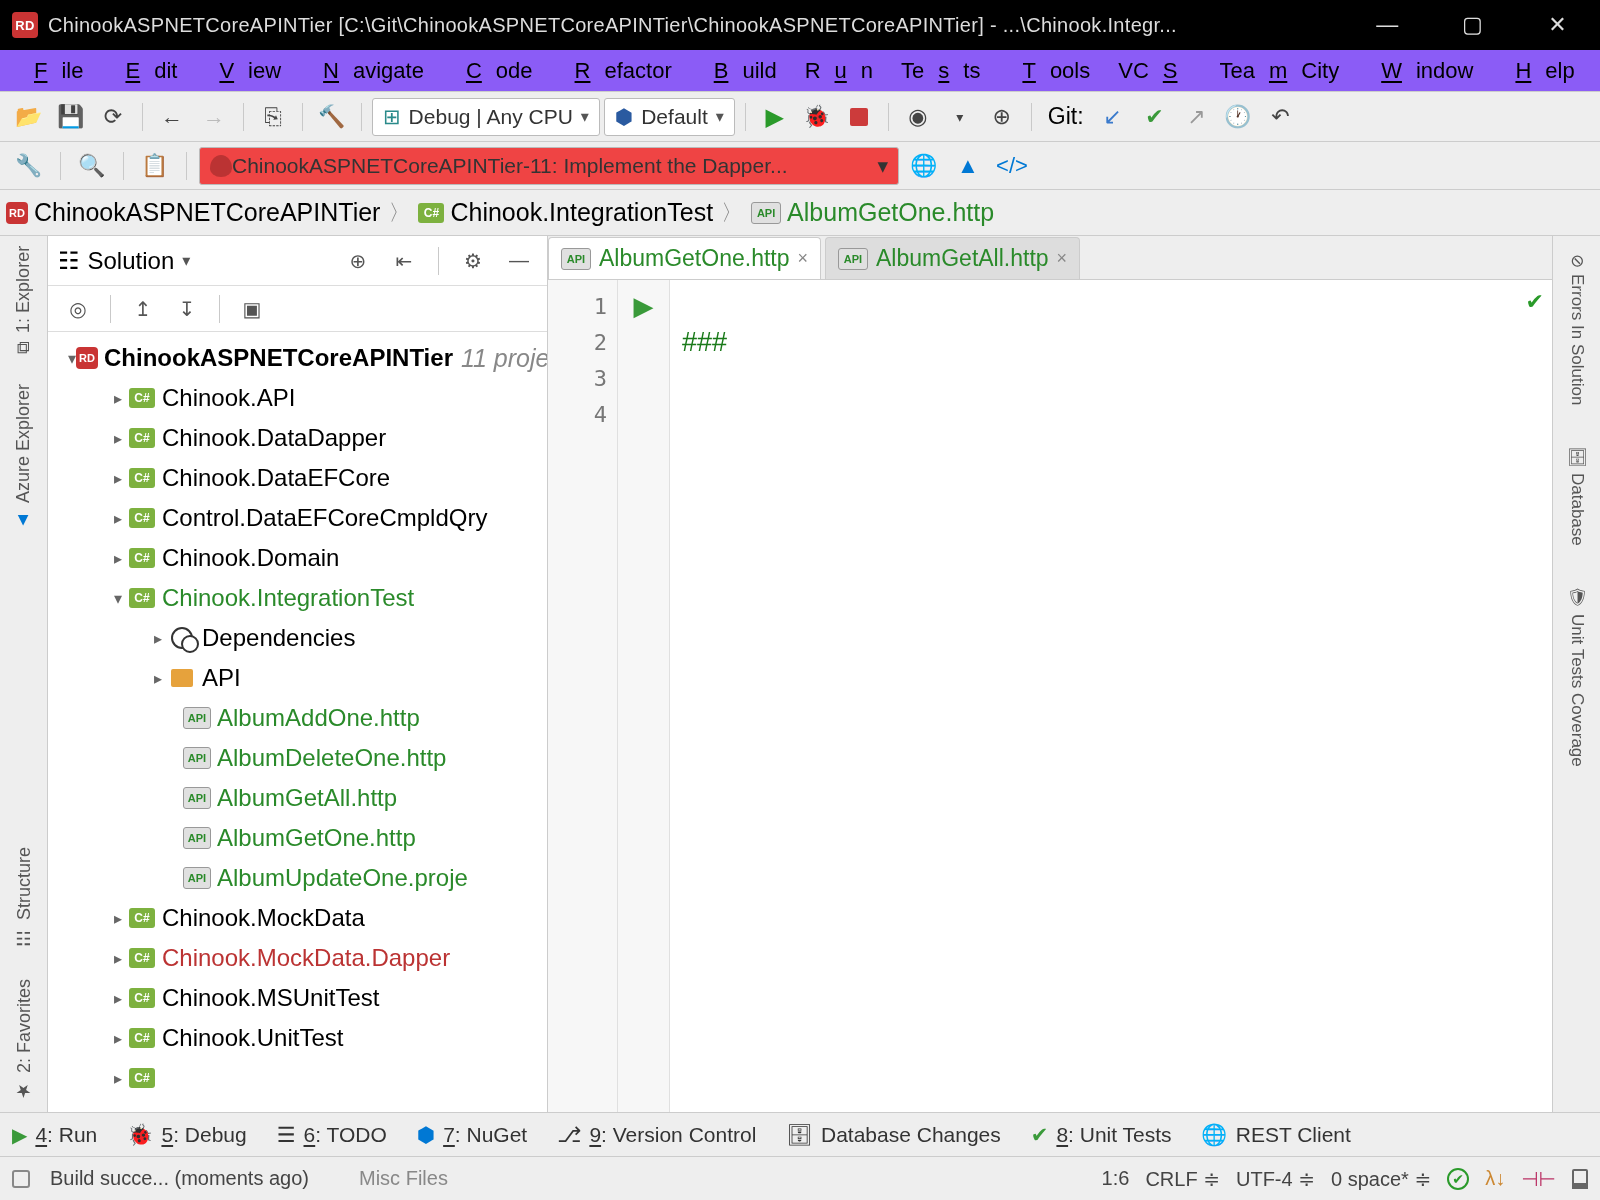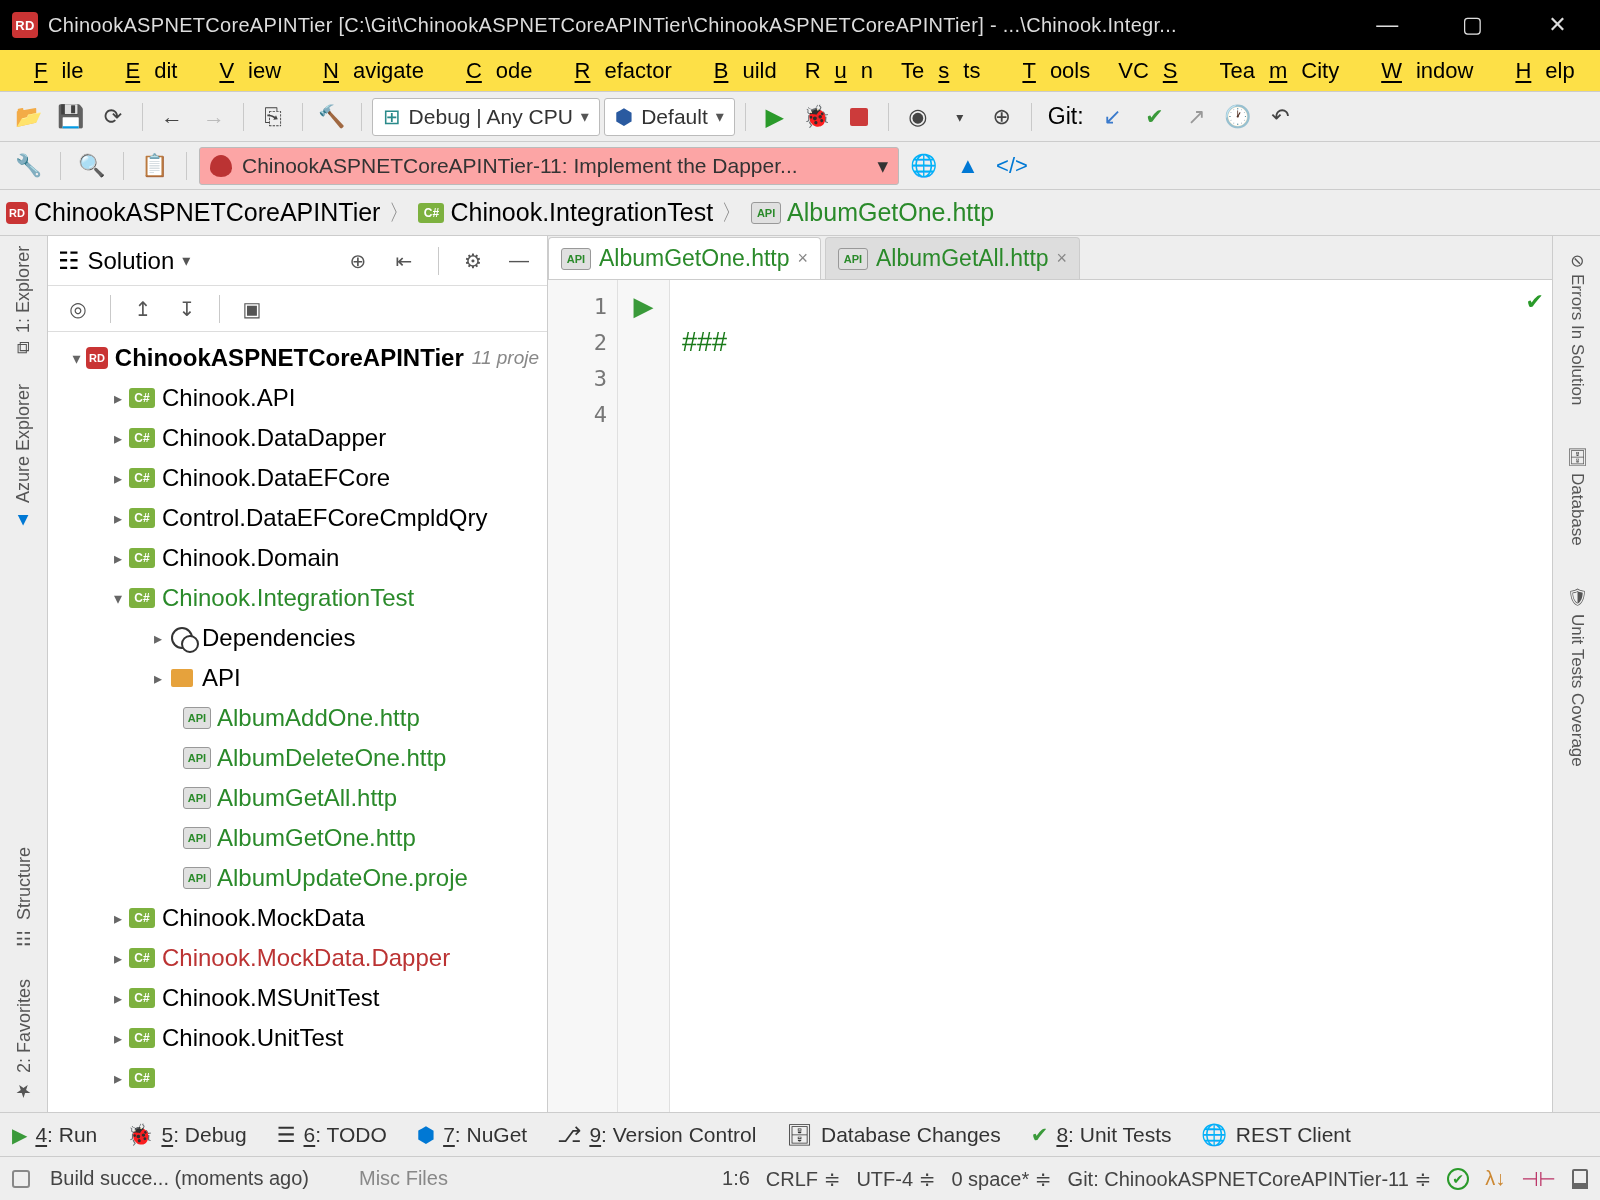--- a/index.html
+++ b/index.html
@@ -3,35 +3,35 @@
 <meta charset="utf-8">
 <style>
 * { margin:0; padding:0; box-sizing:border-box; font-family:"Segoe UI",Arial,sans-serif; }
 body { width:1600px; height:1200px; background:#f0f0f0; display:flex; flex-direction:column; overflow:hidden; font-size:18px; }
 
 .titlebar { height:50px; background:#000; display:flex; align-items:center; color:#ddd; letter-spacing:.3px; }
 .titlebar .app-icon { width:26px; height:26px; background:#c93434; border-radius:4px; margin:0 10px 0 12px; display:flex; align-items:center; justify-content:center; color:#fff; font-weight:bold; font-size:13px; }
 .titlebar .title { flex:1; font-size:20px; white-space:nowrap; overflow:hidden; text-overflow:ellipsis; }
 .titlebar .win-btn { width:85px; height:50px; display:flex; align-items:center; justify-content:center; font-size:22px; color:#ddd; }
 
-.menubar { height:42px; background:#fde047; display:flex; align-items:center; border-bottom:1px solid #ccc; padding:0 6px; font-size:22px; }
+.menubar { height:42px; background:#8b5cf6; display:flex; align-items:center; border-bottom:1px solid #ccc; padding:0 6px; font-size:22px; }
 .menubar span { padding:0 14px; }
 .underline { text-decoration:underline; text-underline-offset:3px; }
 
 .toolbar { height:50px; background:#eee; display:flex; align-items:center; gap:4px; border-bottom:1px solid #ccc; padding:0 10px; }
 .tb-btn { width:38px; height:38px; display:flex; align-items:center; justify-content:center; font-size:22px; color:#444; border-radius:3px; }
 .tb-sep { width:1px; height:28px; background:#c9c9c9; margin:0 6px; }
 .tb-run { color:#2a9a2a; font-size:24px; }
 .tb-debug { color:#2a9a2a; font-size:22px; }
 .tb-stop { width:18px; height:18px; background:#cc3b3b; border-radius:2px; }
 .tb-combo { height:38px; border:1px solid #bbb; background:#fff; border-radius:3px; display:flex; align-items:center; padding:0 10px; gap:8px; font-size:21px; color:#333; }
 .tb-combo .chev { color:#555; font-size:16px; }
 
 .toolbar2 { height:48px; background:#eee; display:flex; align-items:center; gap:6px; border-bottom:1px solid #ccc; padding:0 10px; }
-.config-box { height:38px; border:1px solid #bbb; background:#fca5a5; border-radius:3px; display:flex; align-items:center; padding:0 10px; gap:10px; font-size:21px; color:#333; min-width:700px; }
+.config-box { height:38px; border:1px solid #bbb; background:#ef4444; border-radius:3px; display:flex; align-items:center; padding:0 10px; font-size:21px; color:#333; min-width:700px; }
 .bug-icon { width:22px; height:22px; background:#b33; border-radius:50% 50% 50% 50%/60% 60% 40% 40%; position:relative; }
 
 .breadcrumb { height:46px; background:#eee; display:flex; align-items:center; border-bottom:1px solid #ccc; padding:0 6px; gap:4px; font-size:25px; }
 .bc-item { display:flex; align-items:center; gap:6px; color:#000; }
 .bc-sep { color:#888; font-size:22px; padding:0 4px; }
 .cs-icon { width:26px; height:20px; background:#7db13f; border-radius:3px; display:inline-flex; align-items:center; justify-content:center; color:#fff; font-size:12px; font-weight:bold; }
 .api-icon { width:30px; height:22px; background:#e0e0e0; border:1px solid #999; border-radius:3px; display:inline-flex; align-items:center; justify-content:center; color:#2a8a2a; font-size:11px; font-weight:bold; }
 
 .main { flex:1; display:flex; background:#fff; overflow:hidden; }
 .left-gutter { width:48px; background:#eee; border-right:1px solid #ccc; display:flex; flex-direction:column; align-items:center; padding:10px 0; gap:30px; }
@@ -45,21 +45,21 @@
 
 .tree { flex:1; overflow:auto; padding:6px 0; font-size:24px; position:relative; }
 .tree::-webkit-scrollbar { width:12px; }
 .tree::-webkit-scrollbar-thumb { background:#bbb; border-radius:4px; }
 .tree-row { display:flex; align-items:center; height:40px; padding-right:8px; white-space:nowrap; }
 .tree-row .arrow { width:20px; display:flex; justify-content:center; color:#666; font-size:16px; }
 .tree-row .icon { width:28px; display:flex; justify-content:center; align-items:center; margin-right:6px; }
 .tree-row .label { color:#000; }
 .tree-row .label.green { color:#2a8a2a; }
 .tree-row .label.red { color:#b33; }
-.tree-row .muted { color:#888; font-style:italic; margin-left:8px; font-size:19px; }
+.tree-row .muted { color:#888; font-style:italic; margin-left:8px; font-size:25px; }
 .pad0 { padding-left:20px; } .pad1 { padding-left:60px; } .pad2 { padding-left:100px; } .pad3 { padding-left:135px; }
 .rd-icon { width:22px; height:22px; background:#c93434; border-radius:4px; display:inline-flex; align-items:center; justify-content:center; color:#fff; font-size:11px; font-weight:bold; }
 .dep-icon { width:22px; height:22px; border:2px solid #333; border-radius:50%; position:relative; }
 .dep-icon::after { content:""; position:absolute; width:14px; height:14px; border:2px solid #333; border-radius:50%; right:-8px; bottom:-6px; background:#fff; }
 .folder-icon { width:22px; height:18px; background:#e6a23c; border-radius:2px; position:relative; }
 
 .editor-area { flex:1; display:flex; flex-direction:column; }
 .tabs { height:44px; display:flex; align-items:flex-end; background:#eee; border-bottom:1px solid #ccc; }
 .tab { height:42px; display:flex; align-items:center; gap:8px; padding:0 12px; border:1px solid #ccc; border-bottom:none; background:#ddd; border-radius:4px 4px 0 0; margin-right:4px; font-size:23px; }
 .tab.active { background:#fff; }
@@ -451,19 +451,18 @@
 
 <div class="statusbar">
   <span class="prog-icon"></span>
   <span>Build succe... (moments ago)</span>
   <span style="margin-left:30px;color:#888">Misc Files</span>
   <div class="sb-right">
     <span>1:6</span>
     <span><span>CRLF</span> ≑</span>
     <span><span>UTF-4</span> ≑</span>
     <span><span>0 space*</span> ≑</span>
-    <span><span>Git: ChinookASPNETCoreAPINTier-11</span> ≑</span>
     <span class="sb-green-check">✔</span>
     <span style="color:#cc8833">λ↓</span>
     <span style="color:#b36">⊣⊢</span>
     <span class="lock-icon"></span>
   </div>
 </div>
 
 </body></html>

